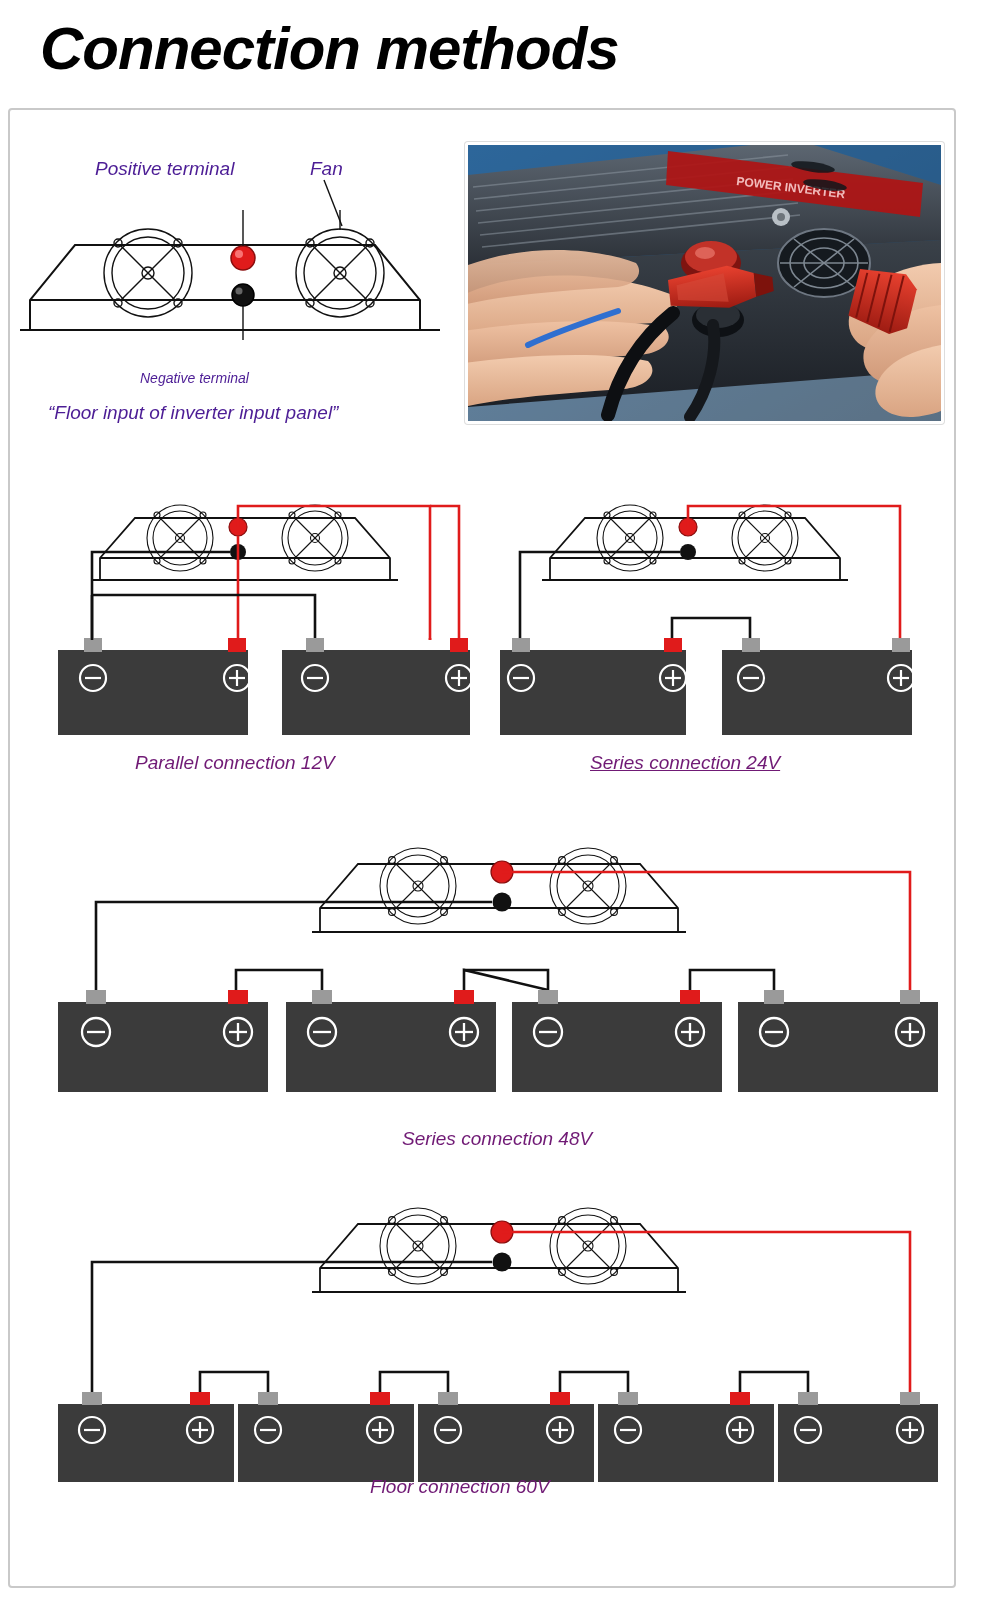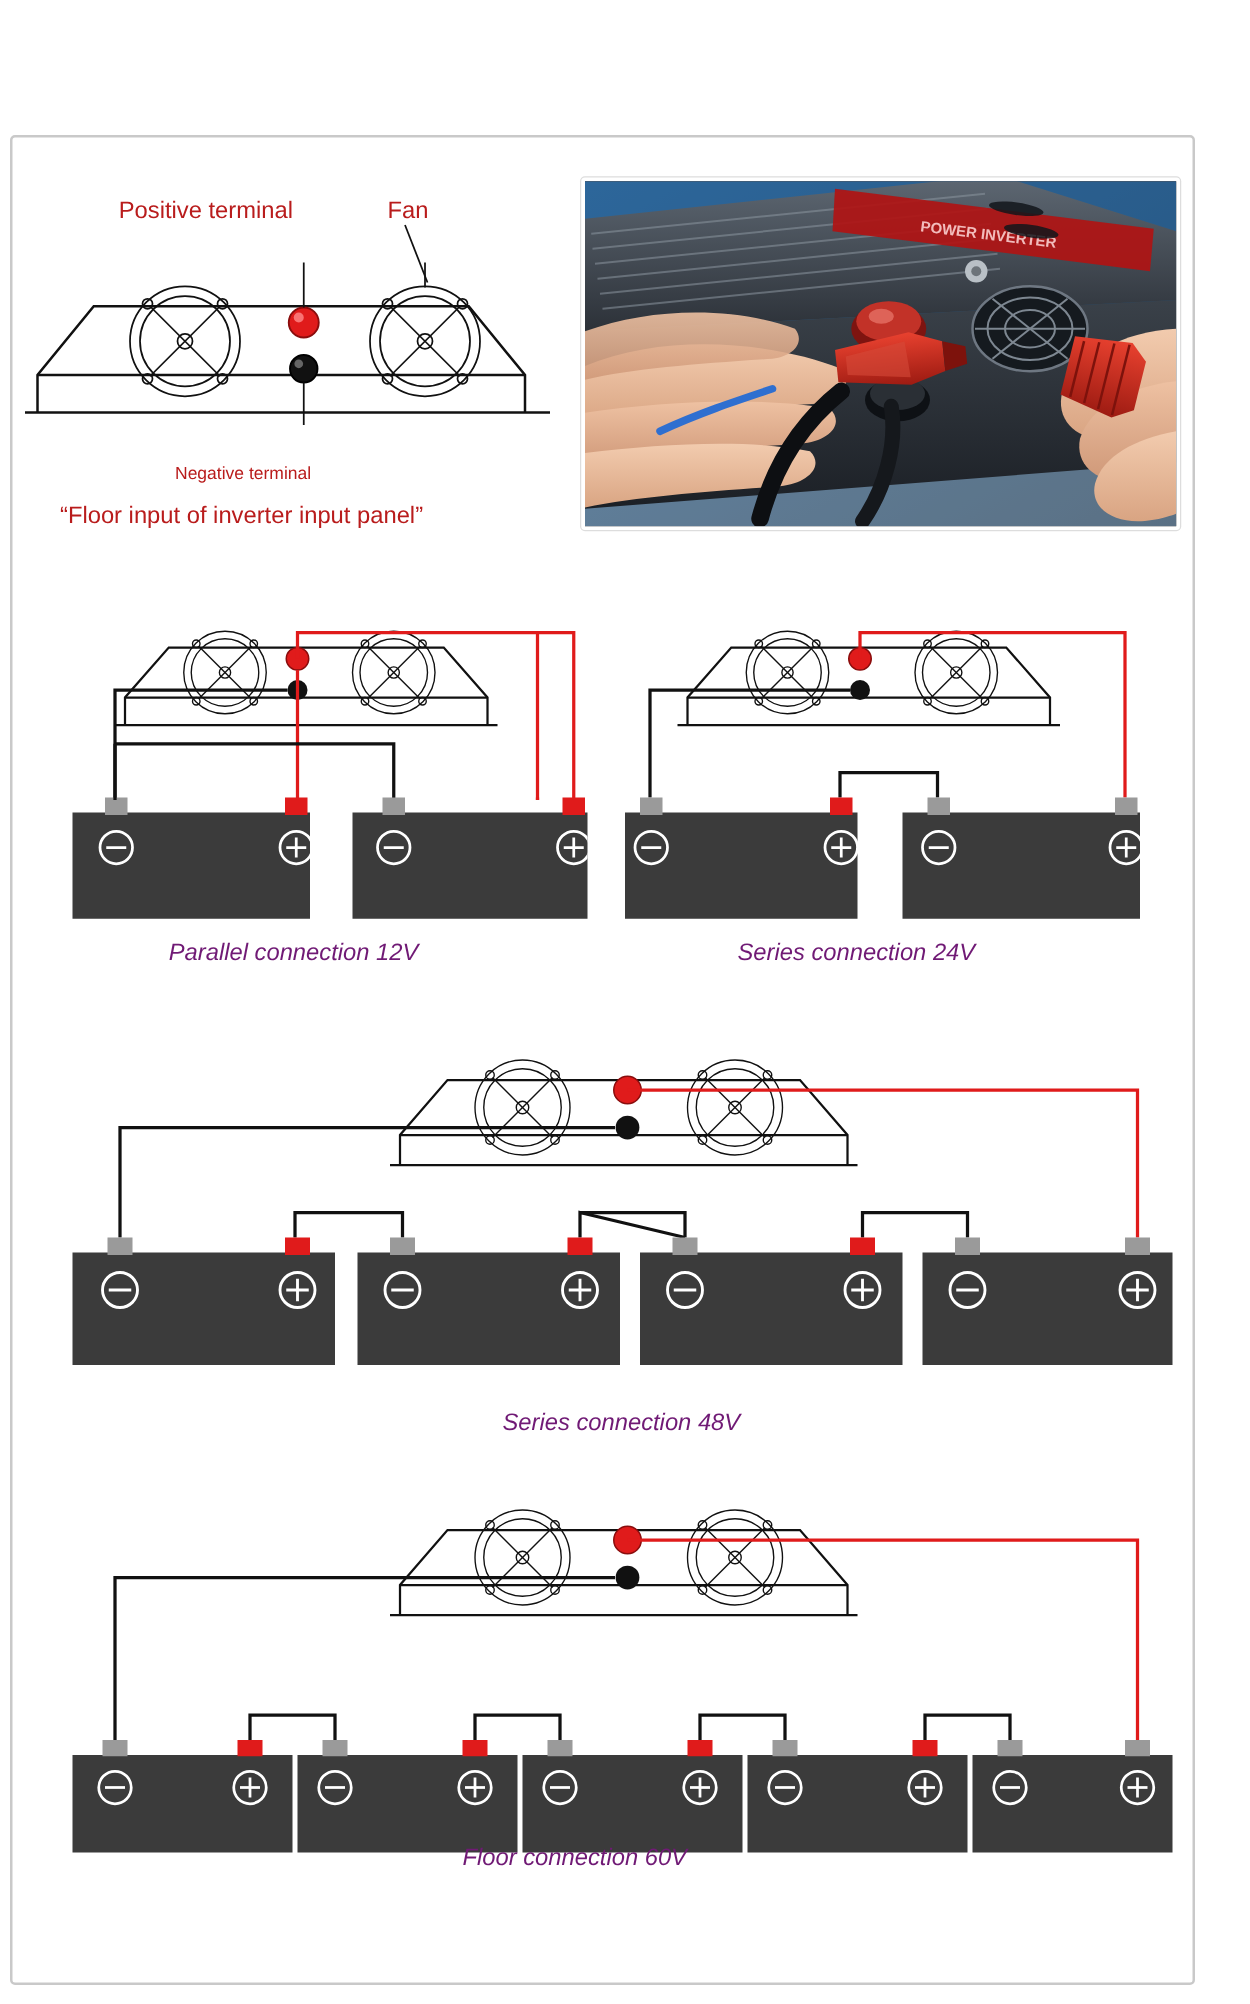--- a/index.html
+++ b/index.html
@@ -37,21 +37,22 @@
   }
   
   .inverter { position: absolute; }
   .inverter svg { display: block; }
   .wire { position: absolute; }
   .wire svg { display: block; }
 
   .label {
     position: absolute;
     font-family: "Liberation Sans", sans-serif;
-    color: #b91c1c;
+    font-style: italic;
+    color: #4c1d95;
     white-space: nowrap;
   }
   .caption {
     position: absolute;
     font-size: 19px;
     font-style: italic;
     color: #701a75;
     white-space: nowrap;
     font-family: "Liberation Sans", sans-serif;
   }
@@ -66,20 +67,21 @@
     background: #1b2128;
     box-shadow: 0 0 0 1px #ddd;
   }
   .photo svg { display:block; }
 </style>
 </head>
 <body>
 
 <div id="page">
 
+  <div class="title">Connection methods</div>
 
   <div class="frame">
 
     <div class="inverter" style="left:10px; top:100px;">
       <svg width="420" height="130" viewBox="0 0 420 130">
 
         <path d="M10 120 L10 90 L55 35 L355 35 L400 90 L400 120" fill="none" stroke="#111" stroke-width="2"></path>
         <line x1="10" y1="90" x2="400" y2="90" stroke="#111" stroke-width="2"></line>
         <line x1="0" y1="120" x2="420" y2="120" stroke="#111" stroke-width="2"></line>
 
@@ -360,21 +362,21 @@
         <rect x="392" y="148" width="18" height="14" fill="#9a9a9a"></rect>
         <g fill="none" stroke="#fff" stroke-width="2.2">
           <circle cx="251" cy="188" r="13"></circle>
             <line x1="243" y1="188" x2="259" y2="188"></line>
           <circle cx="401" cy="188" r="13"></circle>
             <line x1="393" y1="188" x2="409" y2="188"></line>
             <line x1="401" y1="180" x2="401" y2="196"></line>
         </g>
       </svg>
     </div>
-    <div class="caption" style="left:580px; top:642px;">Series connection 24V</div>
+    <div class="caption" style="left:580px; top:642px;text-decoration:underline;">Series connection 24V</div>
 
     <div class="wire" style="left:30px; top:712px;">
       <svg width="900" height="320" viewBox="0 0 900 320">
 
         <path d="M280 110 L280 86 L318 42 L600 42 L638 86 L638 110" fill="none" stroke="#111" stroke-width="1.8"></path>
         <line x1="280" y1="86" x2="638" y2="86" stroke="#111" stroke-width="1.8"></line>
         <line x1="272" y1="110" x2="646" y2="110" stroke="#111" stroke-width="1.8"></line>
         <g stroke="#111" fill="none" stroke-width="1.1">
           <circle cx="378" cy="64" r="38"></circle>
             <circle cx="378" cy="64" r="31"></circle>

